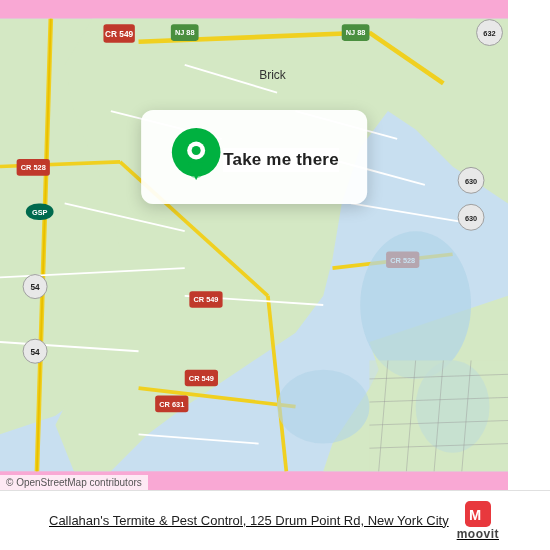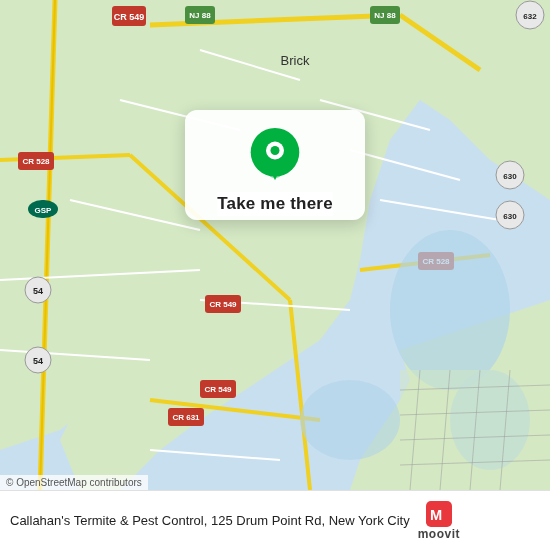--- a/index.html
+++ b/index.html
@@ -1,19 +1,19 @@
 <!DOCTYPE html>
 <html><head>
   <meta charset="utf-8">
   <style>
     * { margin: 0; padding: 0; box-sizing: border-box; }
     body { width: 550px; height: 550px; overflow: hidden; font-family: Arial, sans-serif; position: relative; }
 
     #map-container {
-      width: 550px;
+      width: 508px;
       height: 490px;
       position: relative;
       overflow: hidden;
       background-color: #f9a8d4;
     }
 
     
     #map-svg {
       width: 100%;
       height: 100%;
@@ -22,23 +22,22 @@
     }
 
     
     #overlay-card {
       position: absolute;
       top: 110px;
       left: 50%;
       transform: translateX(-50%);
       background: rgba(255,255,255,0.92);
       border-radius: 12px;
-      padding: 18px 28px 4px;
+      padding: 18px 28px 12px;
       display: flex;
-      flex-direction: column;
       align-items: center;
       box-shadow: 0 4px 16px rgba(0,0,0,0.18);
       min-width: 180px;
     }
 
     #pin-icon {
       width: 54px;
       height: 54px;
       margin-bottom: 10px;
     }
@@ -54,23 +53,24 @@
       padding: 2px 0;
     }
 
     
     #footer {
       width: 550px;
       height: 60px;
       background: #fff;
       display: flex;
       align-items: center;
-      justify-content: flex-start;
+      justify-content: center;
       padding: 0 12px 0 10px;
       border-top: 1px solid #e0e0e0;
+      text-decoration: underline;
     }
 
     #footer-text {
       font-size: 13px;
       color: #222;
       max-width: 440px;
       line-height: 1.35;
     }
 
     #moovit-logo {

